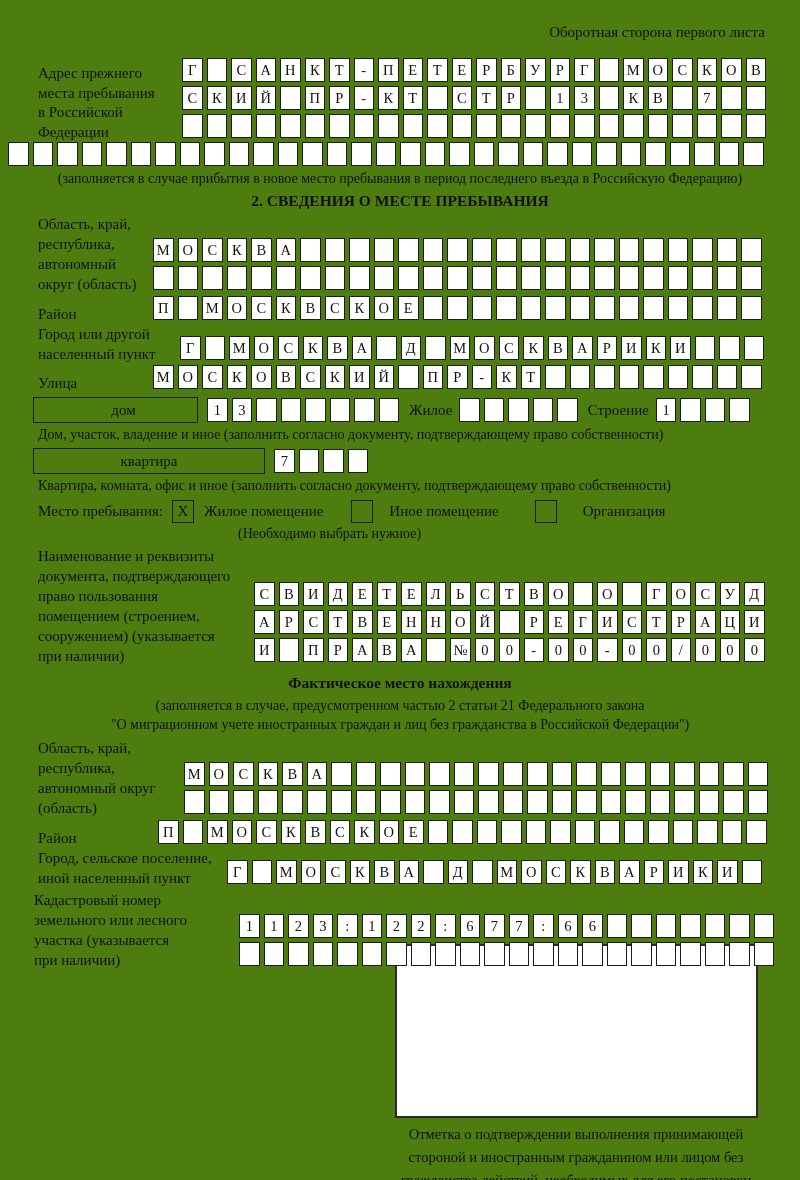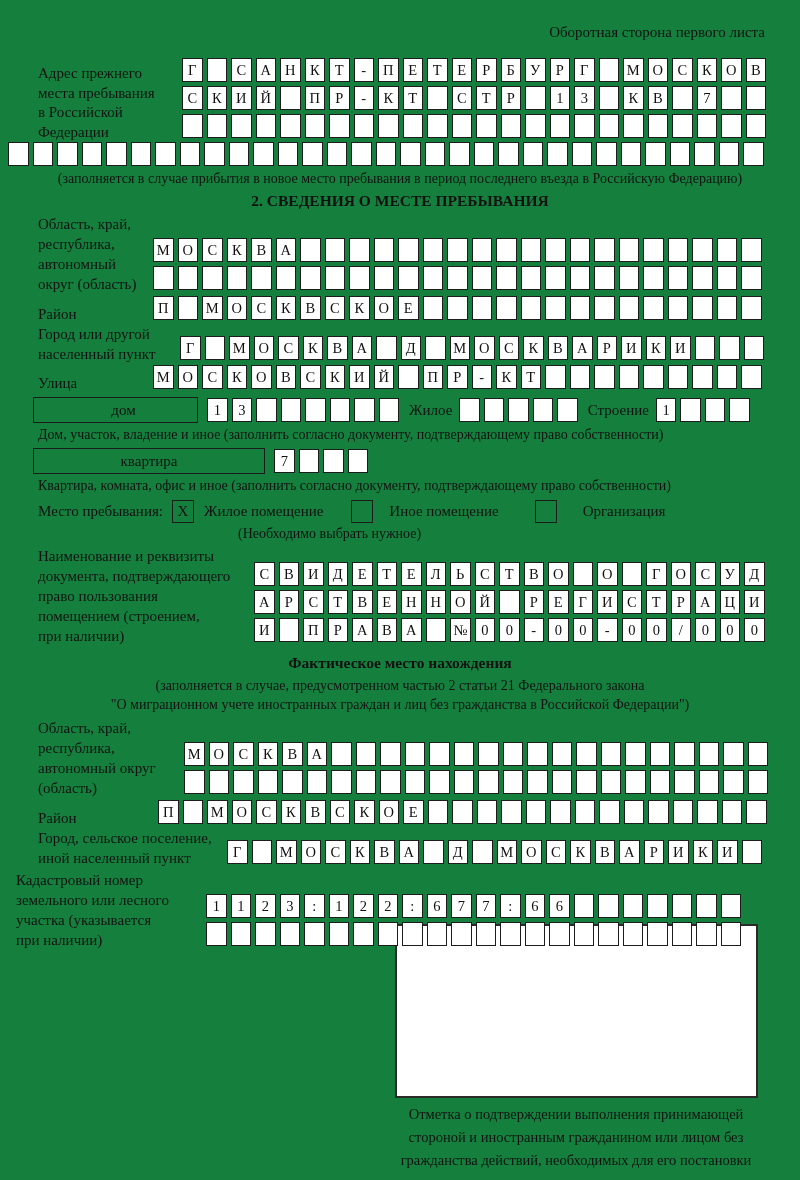--- a/index.html
+++ b/index.html
@@ -1,17 +1,17 @@
 <!DOCTYPE html>
 <html><head>
 <meta charset="utf-8">
 <style>
   html,body{margin:0;padding:0;background:#fff;}
   .page{
-    position:relative;width:800px;height:1180px;background:#15803d;overflow:hidden;
+    position:relative;width:800px;height:1180px;background:#4d7c0f;overflow:hidden;
     font-family:"Liberation Serif","DejaVu Serif",serif;color:#111;
   }
   .hdr{margin:24px 35px 0 0;text-align:right;font-size:15px;}
   .grp{display:flex;align-items:flex-end;}
   .lbl{font-size:15px;line-height:19.5px;flex-shrink:0;}
   .lbl.tall{line-height:20px;}
   .rows{display:flex;flex-direction:column;}
   .cellrow{display:flex;gap:4px;margin-bottom:4px;}
   .cell{
     width:20.5px;height:24px;box-sizing:border-box;border:1.6px solid #1c1c1c;
@@ -379,20 +379,21 @@
     <span class="opt" style="margin-left:26px;">Организация</span>
   </div>
   <div class="note" style="margin:2px 0 0 238px;">(Необходимо выбрать нужное)</div>
 
   <div class="grp" style="margin:4px 0 8px 38px;">
     <div class="lbl tall" style="width:216px;" data-lines="section2.doc.label_lines">
         <div>Наименование и реквизиты</div>
         <div>документа, подтверждающего</div>
         <div>право пользования</div>
         <div>помещением (строением,</div>
+        <div>сооружением) (указывается</div>
         <div>при наличии)</div>
       </div>
     <div class="rows">
       <div class="cellrow">
           <span class="cell">С</span>
           <span class="cell">В</span>
           <span class="cell">И</span>
           <span class="cell">Д</span>
           <span class="cell">Е</span>
           <span class="cell">Т</span>
@@ -585,21 +586,21 @@
         <span class="cell">В</span>
         <span class="cell">А</span>
         <span class="cell">Р</span>
         <span class="cell">И</span>
         <span class="cell">К</span>
         <span class="cell">И</span>
         <span class="cell"></span>
       </div>
   </div>
 
-  <div class="grp" style="margin:2px 0 0 16px;">
+  <div class="grp" style="margin:2px 0 0 34px;gap:15px;">
     <div class="lbl tall" style="width:190px;" data-lines="actual_location.cadastre.label_lines">
         <div>Кадастровый номер</div>
         <div>земельного или лесного</div>
         <div>участка (указывается</div>
         <div>при наличии)</div>
       </div>
     <div class="rows">
       <div class="cellrow">
           <span class="cell">1</span>
           <span class="cell">1</span>

